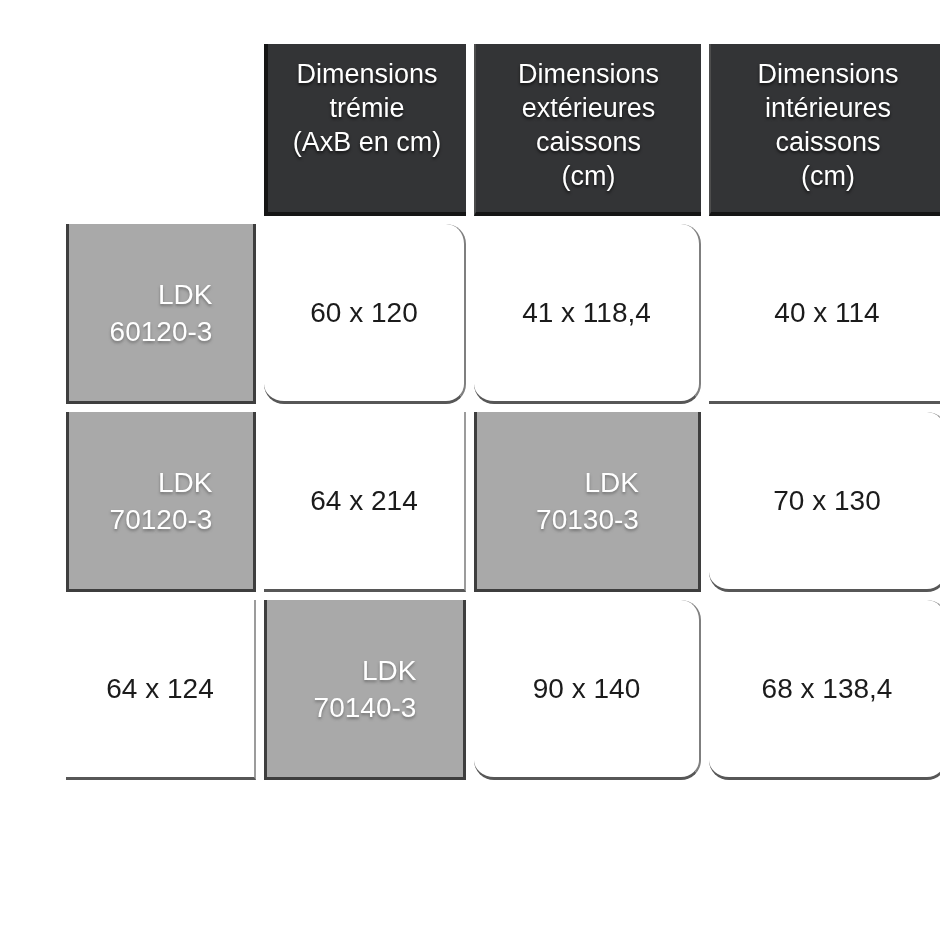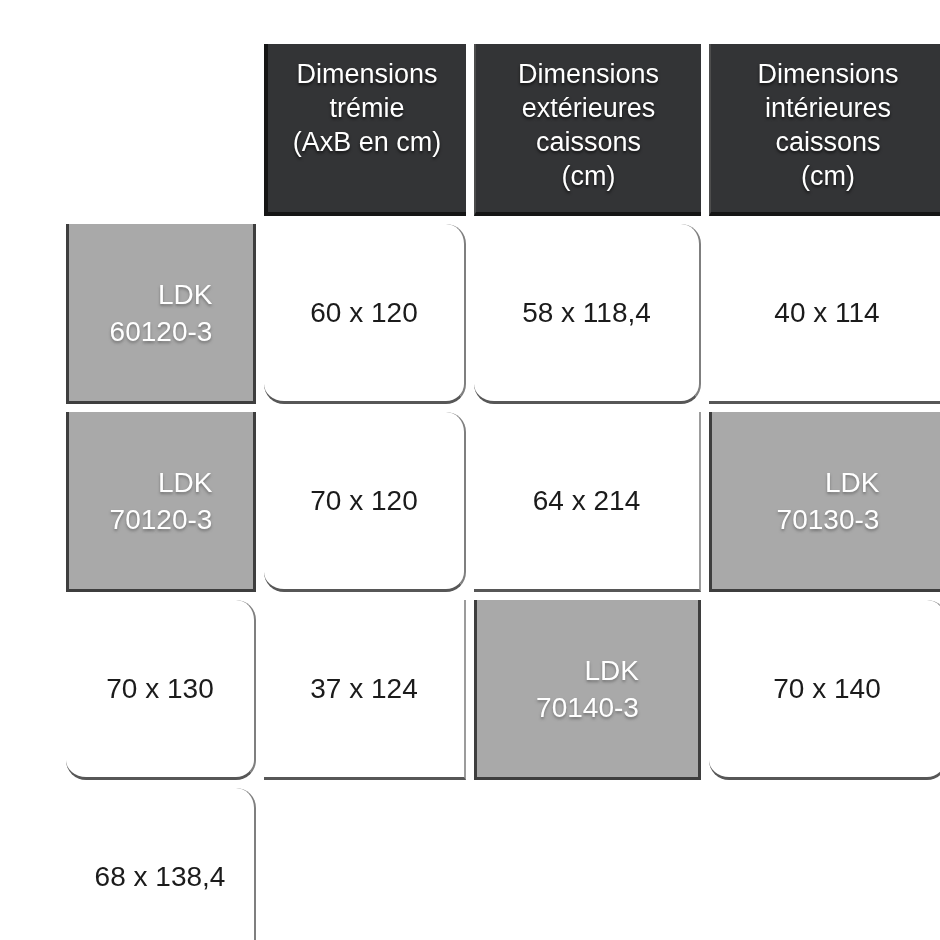--- a/index.html
+++ b/index.html
@@ -91,33 +91,32 @@
 caissons
 (cm)</div>
     <div class="th th-last">Dimensions
 intérieures
 caissons
 (cm)</div>
 
     <div class="rowlabel">LDK
 60120-3</div>
     <div class="td td-mid">60 x 120</div>
-    <div class="td td-mid">58 x 118,4</div>
+    <div class="td td-mid">41 x 118,4</div>
     <div class="td td-last">40 x 114</div>
 
     <div class="rowlabel">LDK
 70120-3</div>
-    <div class="td td-mid">70 x 120</div>
     <div class="td td-last">64 x 214</div>
 
     <div class="rowlabel">LDK
 70130-3</div>
     <div class="td td-mid">70 x 130</div>
-    <div class="td td-last">37 x 124</div>
+    <div class="td td-last">64 x 124</div>
 
     <div class="rowlabel">LDK
 70140-3</div>
-    <div class="td td-mid">70 x 140</div>
+    <div class="td td-mid">90 x 140</div>
     <div class="td td-mid">68 x 138,4</div>
 
   </div>
   <div class="bottom-shadow"></div>
 </div>
 
 </body></html>

